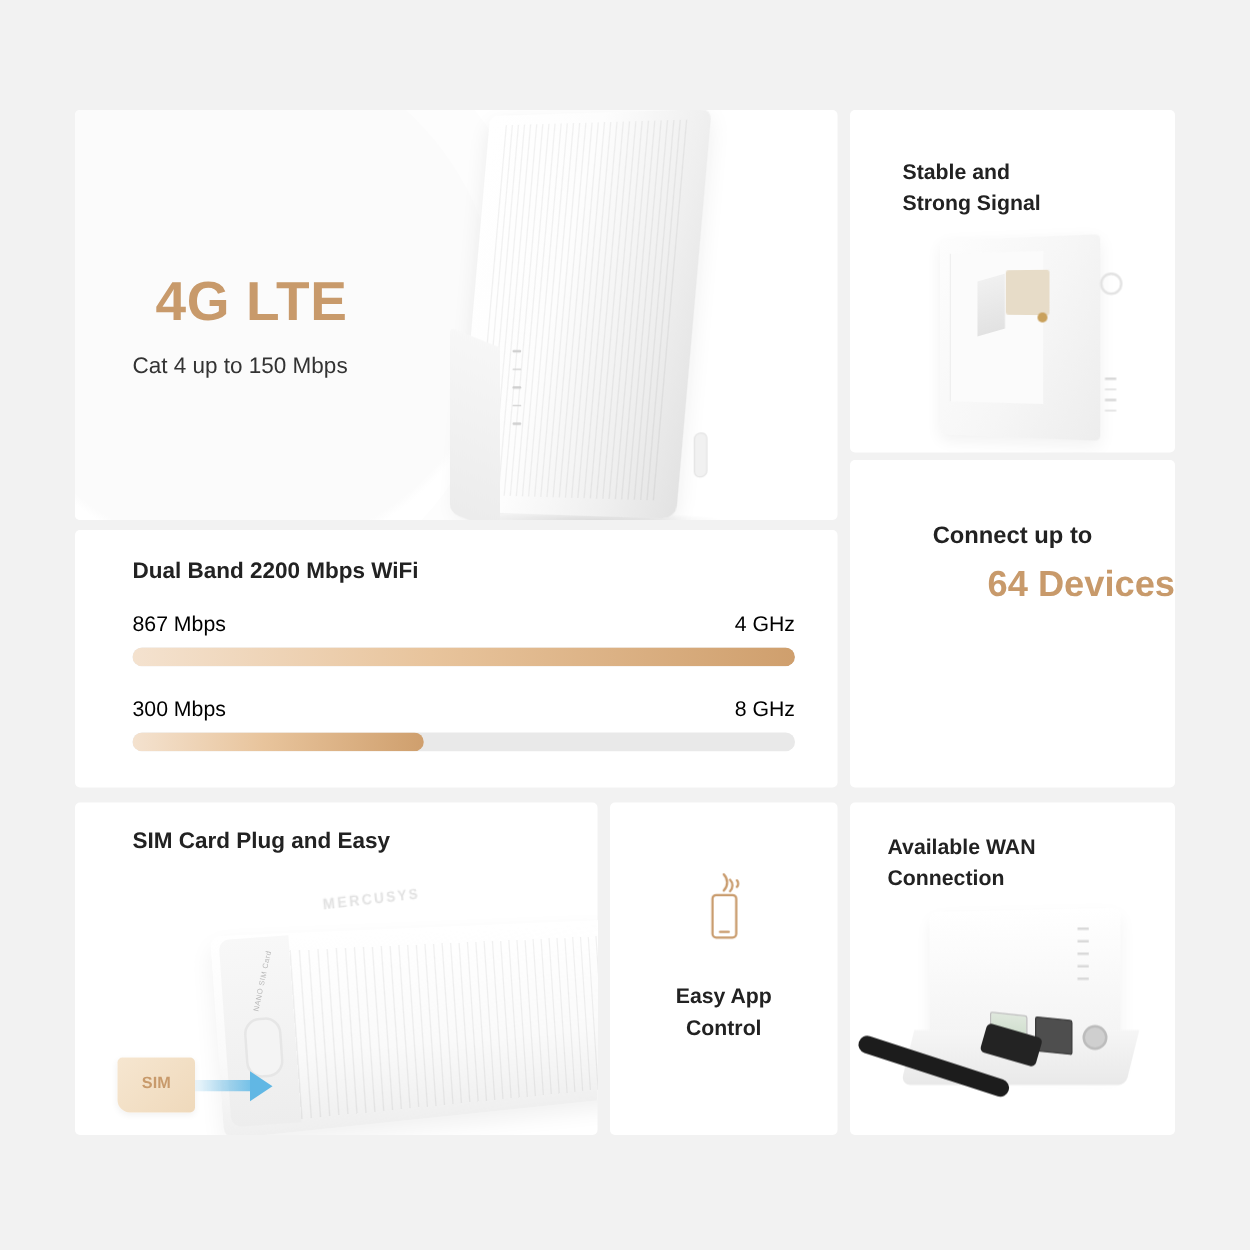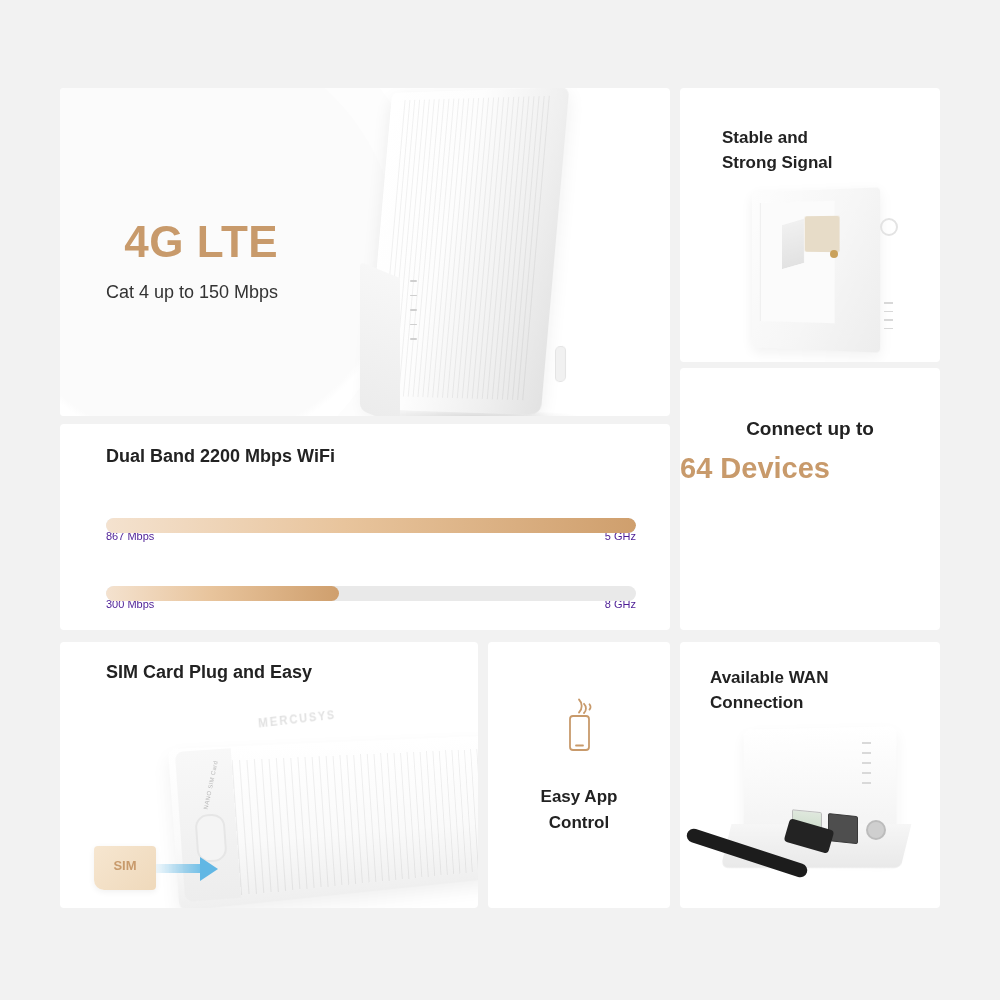--- a/index.html
+++ b/index.html
@@ -193,23 +193,22 @@
     position: absolute;
     left: 46px; top: 22px;
     font-size: 18px;
     font-weight: bold;
     margin: 0;
   }
   .band-row {
     position: absolute;
     left: 46px;
     width: 530px;
-    font-size: 11px;
-    color: #4c1d95;
-    margin-top: 40px;
+    font-size: 17px;
+    color: #000000;
   }
   .band-row .left { float: left; }
   .band-row .right { float: right; }
   .bar-track {
     position: absolute;
     left: 46px;
     width: 530px;
     height: 15px;
     background: #e9e9e9;
     border-radius: 8px;
@@ -233,21 +232,21 @@
     width: 100%;
     text-align: center;
     font-size: 19px;
     font-weight: bold;
     color: #222;
   }
   .conn-big {
     position: absolute;
     left: 0; top: 84px;
     width: 100%;
-    text-align: left;
+    text-align: right;
     font-size: 29px;
     font-weight: bold;
     color: #c89a6b;
   }
   .conn-icons {
     position: absolute;
     left: 0; top: 140px;
     width: 100%;
     display: flex;
     justify-content: center;
@@ -507,21 +506,21 @@
           <i></i>
       </div>
     </div>
   </div>
 
   <div class="card" id="card-band">
     <p class="band-title">Dual Band 2200 Mbps WiFi</p>
 
     <div class="band-row" id="band-row-5">
       <span class="left">867 Mbps</span>
-      <span class="right">5 GHz</span>
+      <span class="right">4 GHz</span>
     </div>
     <div class="bar-track" id="band-bar-5">
       <div class="bar-fill" id="fill-5" style="width: 100%;"></div>
     </div>
 
     <div class="band-row" id="band-row-4">
       <span class="left">300 Mbps</span>
       <span class="right">8 GHz</span>
     </div>
     <div class="bar-track" id="band-bar-4">

